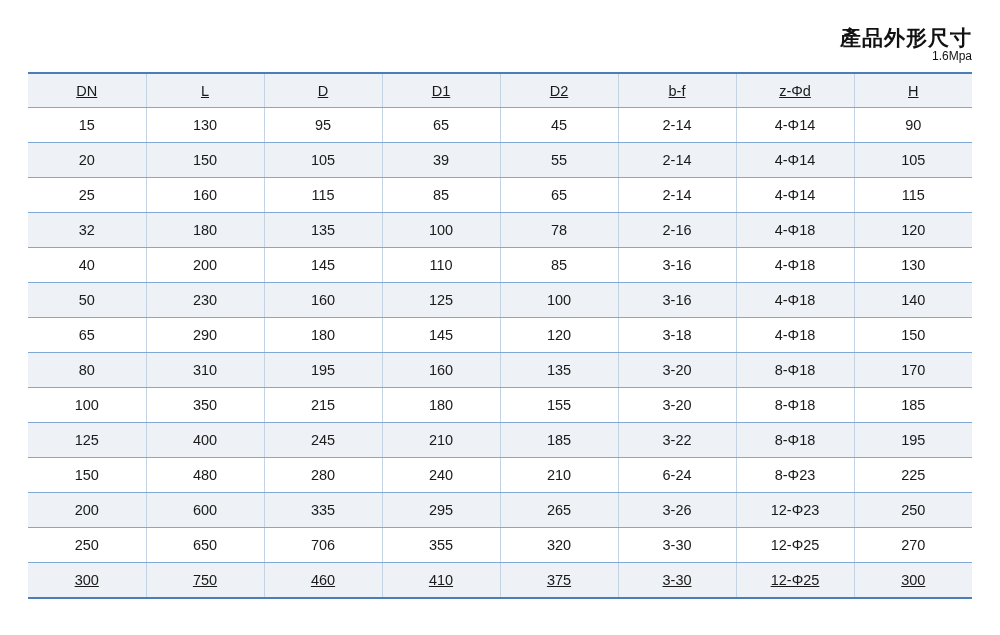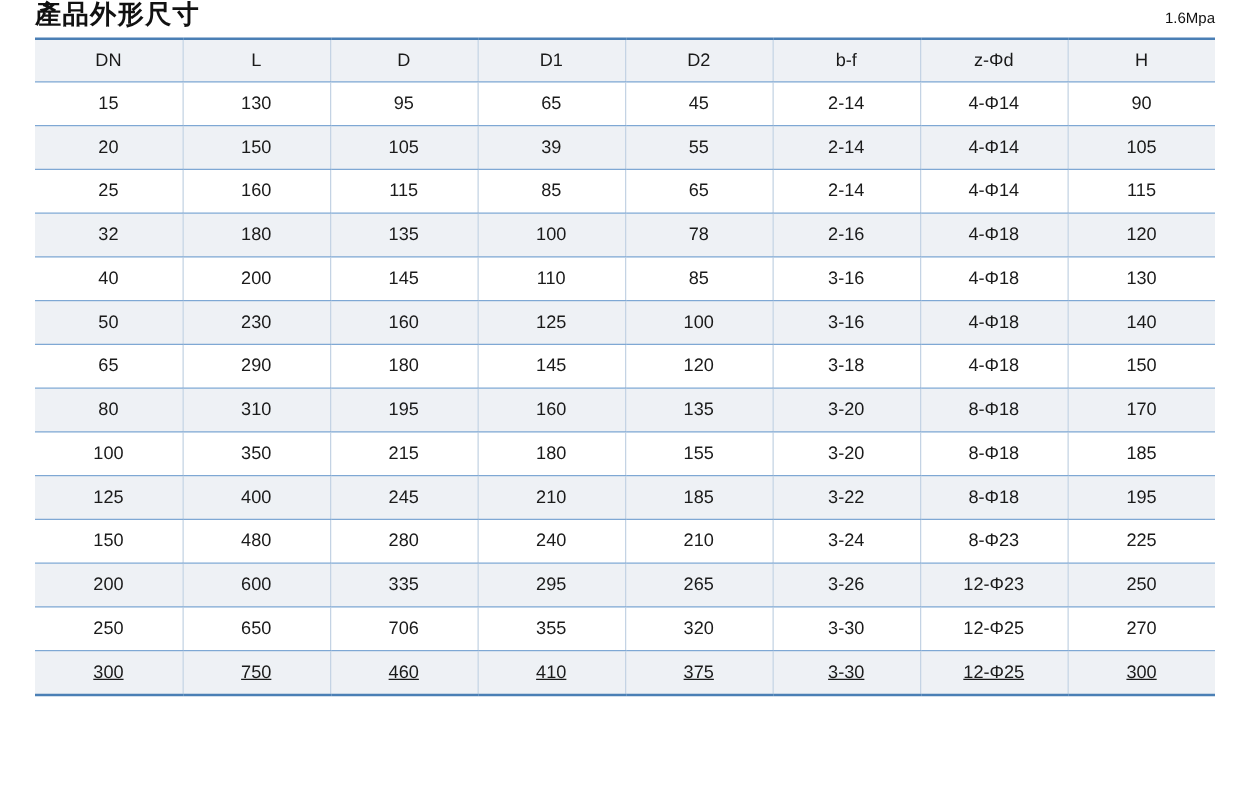--- a/index.html
+++ b/index.html
@@ -18,21 +18,23 @@
     position: relative;
     width: 1000px;
     height: 635px;
     box-sizing: border-box;
     padding: 0 28px;
   }
   .header-row {
     display: flex;
     align-items: flex-end;
     justify-content: space-between;
+    padding-top: 26px;
     padding-bottom: 7px;
+    flex-direction: column;
   }
   .doc-title {
     font-size: 21px;
     font-weight: bold;
     letter-spacing: 1px;
     color: #111111;
     line-height: 1.1;
   }
   .doc-pressure {
     font-size: 12px;
@@ -54,20 +56,21 @@
     padding: 0;
     border-left: 1px solid #c4d3e4;
     border-right: 1px solid #c4d3e4;
     border-bottom: 1px solid #7fa8d4;
   }
   table.spec thead th {
     background: #eef1f5;
     border-top: 2px solid #4a7fb5;
     border-bottom: 1px solid #7fa8d4;
     height: 33px;
+    text-decoration: underline;
   }
   table.spec tbody tr:nth-child(odd) td {
     background: #ffffff;
   }
   table.spec tbody tr:nth-child(even) td {
     background: #eef1f5;
   }
   table.spec tbody tr:last-child td {
     border-bottom: 2px solid #4a7fb5;
     text-decoration: underline;
@@ -204,21 +207,21 @@
         <td>3-22</td>
         <td>8-Φ18</td>
         <td>195</td>
       </tr>
       <tr>
         <td>150</td>
         <td>480</td>
         <td>280</td>
         <td>240</td>
         <td>210</td>
-        <td>3-24</td>
+        <td>6-24</td>
         <td>8-Φ23</td>
         <td>225</td>
       </tr>
       <tr>
         <td>200</td>
         <td>600</td>
         <td>335</td>
         <td>295</td>
         <td>265</td>
         <td>3-26</td>

